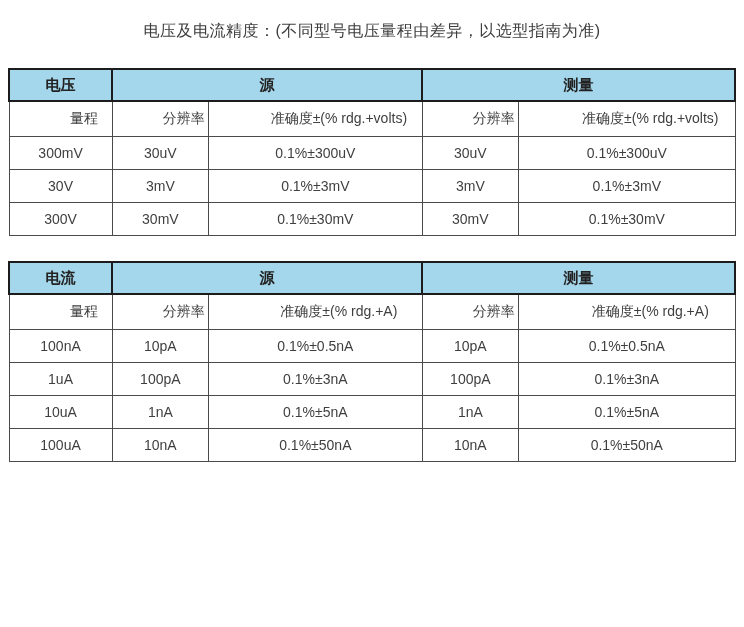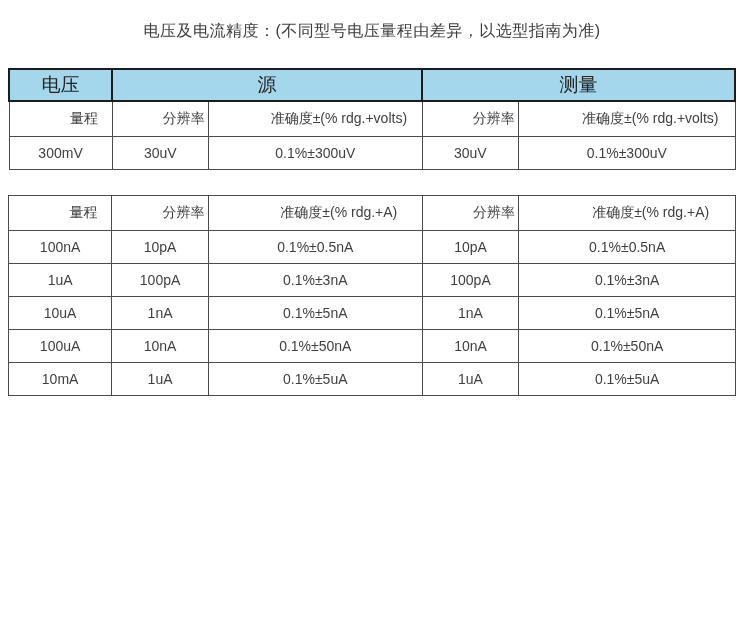--- a/index.html
+++ b/index.html
@@ -21,21 +21,21 @@
     width:728px;margin:26px auto 0;border-collapse:collapse;table-layout:fixed;
   }
   .spec-table.second{margin-top:25px;}
   .spec-table th,.spec-table td{
     border:1px solid var(--border-light);
     text-align:center;vertical-align:middle;
     color:var(--text);font-size:14px;font-weight:400;padding:0;
   }
   .group-row th{
     background:var(--header-bg);
-    font-weight:400;font-size:19px;color:#222222;
+    font-weight:700;font-size:15px;color:#222222;
     height:30px;border:2px solid var(--border-heavy);
   }
   .sub-row th{height:34px;padding-left:47px;}
   .spec-table tbody td{height:32px;}
 </style>
 </head>
 <body>
 
 <div>
 
@@ -64,32 +64,51 @@
       </tr>
     </thead>
     <tbody>
         <tr>
           <td>300mV</td>
           <td>30uV</td>
           <td>0.1%±300uV</td>
           <td>30uV</td>
           <td>0.1%±300uV</td>
         </tr>
+        <tr>
+          <td>30V</td>
+          <td>3mV</td>
+          <td>0.1%±3mV</td>
+          <td>3mV</td>
+          <td>0.1%±3mV</td>
+        </tr>
+        <tr>
+          <td>300V</td>
+          <td>30mV</td>
+          <td>0.1%±30mV</td>
+          <td>30mV</td>
+          <td>0.1%±30mV</td>
+        </tr>
       </tbody>
   </table>
 
   <table class="spec-table second">
     <colgroup>
       <col style="width:14.2%">
         <col style="width:13.3%">
         <col style="width:29.4%">
       <col style="width:13.3%">
         <col style="width:29.8%">
     </colgroup>
     <thead>
+      <tr class="group-row">
+        <th>电流</th>
+        <th colspan="2">源</th>
+        <th colspan="2">测量</th>
+      </tr>
       <tr class="sub-row">
         <th>量程</th>
         <th>分辨率</th>
         <th>准确度±(% rdg.+A)</th>
         <th>分辨率</th>
         <th>准确度±(% rdg.+A)</th>
       </tr>
     </thead>
     <tbody>
         <tr>
@@ -113,23 +132,16 @@
           <td>1nA</td>
           <td>0.1%±5nA</td>
         </tr>
         <tr>
           <td>100uA</td>
           <td>10nA</td>
           <td>0.1%±50nA</td>
           <td>10nA</td>
           <td>0.1%±50nA</td>
         </tr>
-        <tr>
-          <td>10mA</td>
-          <td>1uA</td>
-          <td>0.1%±5uA</td>
-          <td>1uA</td>
-          <td>0.1%±5uA</td>
-        </tr>
       </tbody>
   </table>
 
 </div>
 
 </body></html>

